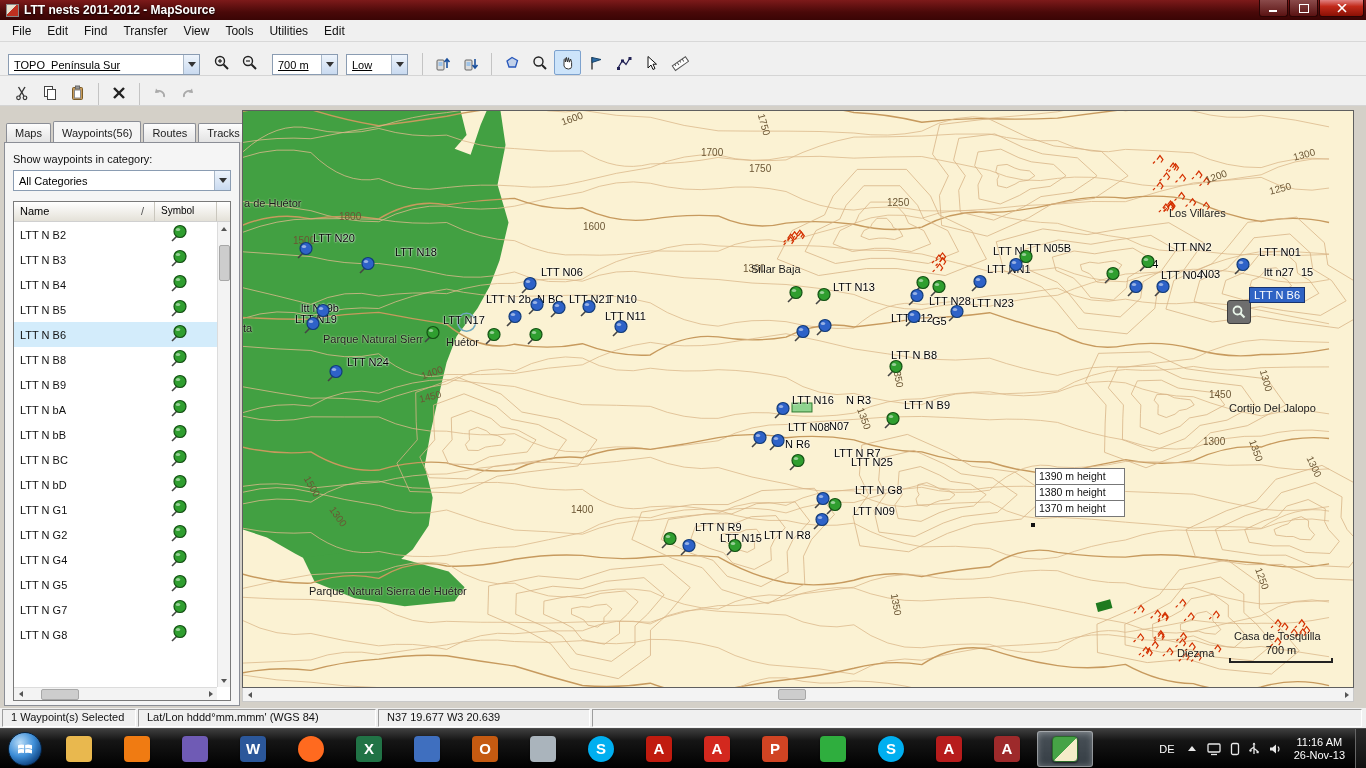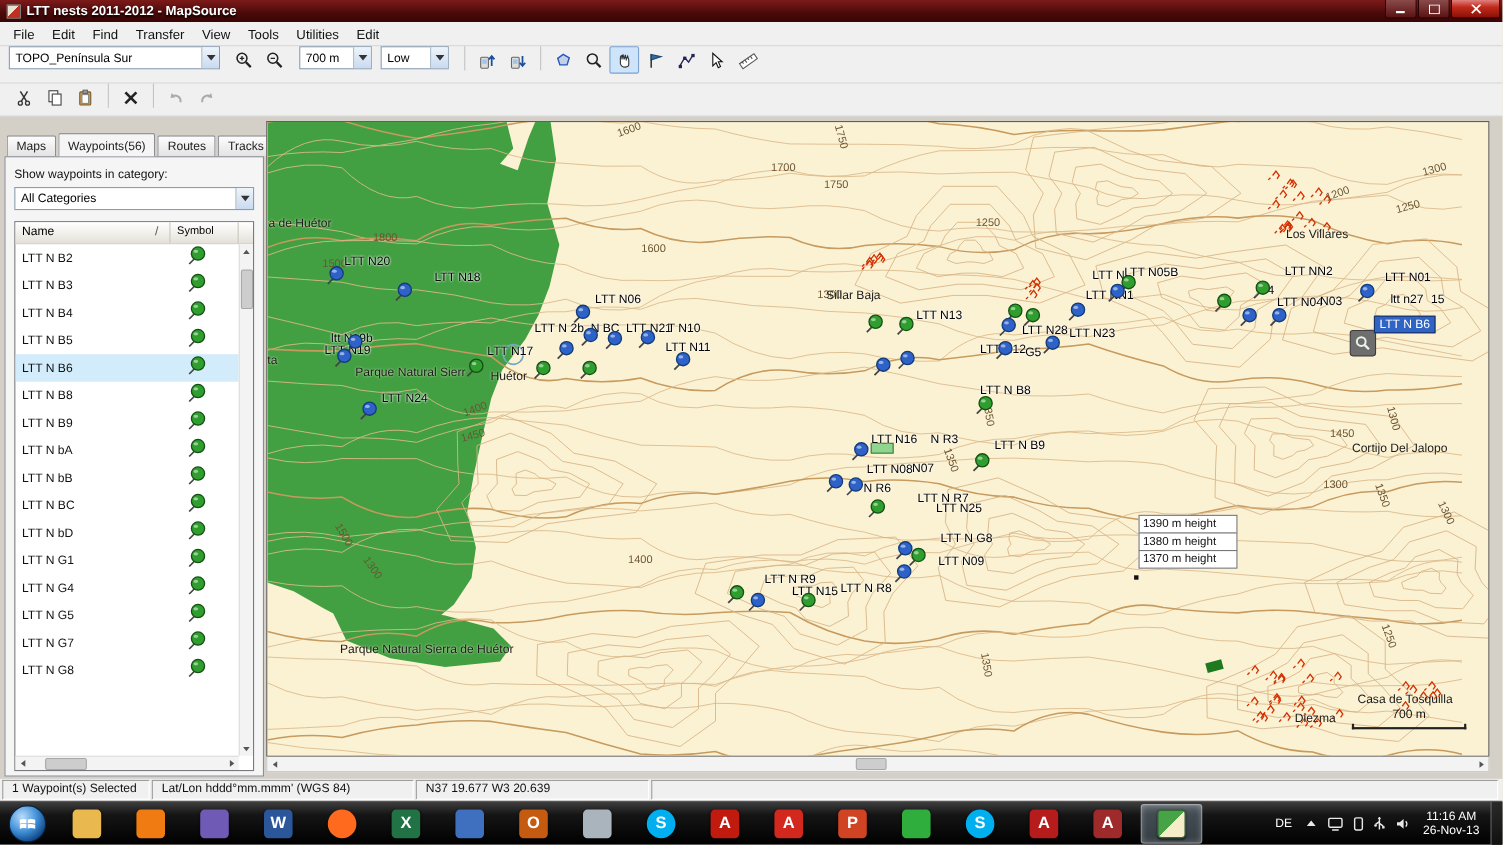--- a/index.html
+++ b/index.html
@@ -13,21 +13,21 @@
   .win-btns { display:flex; align-items:flex-start; height:20px; }
   .wbtn { height:17px; width:29px; border:1px solid #2a0404; border-top:none; border-radius:0 0 3px 3px; background:linear-gradient(#8a4a4a,#5a1212); display:flex; align-items:center; justify-content:center; margin-left:1px; }
   .wbtn.close { width:45px; background:linear-gradient(#e08080,#c22a1a 40%,#8a1005); }
   .wbtn svg { display:block; }
 
   
   .menubar { height:22px; background:#f0f0f0; border-bottom:1px solid #d8d8d8; display:flex; align-items:center; padding-left:4px; flex:0 0 22px; }
   .menu-item { padding:3px 8px; font-size:12px; color:#111; }
 
   
-  .toolbar { background:#f0f0f0; display:flex; align-items:flex-start; padding:0 8px; border-bottom:1px solid #d5d5d5; }
+  .toolbar { background:#f0f0f0; display:flex; align-items:flex-end; padding:0 8px; border-bottom:1px solid #d5d5d5;text-decoration:underline; }
   .tb1 { flex:0 0 34px; height:34px; }
   .tb2 { flex:0 0 30px; height:30px; }
   .combo { height:21px; background:#fff; border:1px solid #8a9cb2; display:flex; align-items:center; font-size:11px; margin-right:8px; }
   .combo-text { flex:1; padding:0 5px; white-space:nowrap; overflow:hidden; }
   .combo-btn { width:16px; height:100%; background:linear-gradient(#eef4fb,#c9daf0); border-left:1px solid #aab8c8; display:flex; align-items:center; justify-content:center; }
   .w190 { width:192px; } .w66 { width:66px; } .w62 { width:62px; } .w208 { width:100%; }
   .tbtn { width:27px; height:25px; display:flex; align-items:center; justify-content:center; border:1px solid transparent; border-radius:2px; margin-right:1px; }
   .tbtn.pressed { background:#cde4fa; border-color:#7da2ce; }
   .tsep { width:1px; height:22px; background:#c4c4c4; margin:0 6px; }
   .tri-down { width:0; height:0; border-left:4px solid transparent; border-right:4px solid transparent; border-top:5px solid #333; display:inline-block; }
@@ -389,20 +389,28 @@
               <div class="lrow">
                 <span class="lname">LTT N bD</span>
                 <span class="lsym"><svg width="20" height="20" viewBox="0 0 20 20">
                     <line x1="8" y1="12" x2="3" y2="17" stroke="#444" stroke-width="1.6"></line>
                     <circle cx="11" cy="7.5" r="6" fill="#2f9e2f" stroke="#145214" stroke-width="1.2"></circle>
                     <ellipse cx="9" cy="5.5" rx="2.2" ry="1.5" fill="rgba(255,255,255,.5)"></ellipse>
                   </svg></span>
               </div>
               <div class="lrow">
                 <span class="lname">LTT N G1</span>
+                <span class="lsym"><svg width="20" height="20" viewBox="0 0 20 20">
+                    <line x1="8" y1="12" x2="3" y2="17" stroke="#444" stroke-width="1.6"></line>
+                    <circle cx="11" cy="7.5" r="6" fill="#2f9e2f" stroke="#145214" stroke-width="1.2"></circle>
+                    <ellipse cx="9" cy="5.5" rx="2.2" ry="1.5" fill="rgba(255,255,255,.5)"></ellipse>
+                  </svg></span>
+              </div>
+              <div class="lrow">
+                <span class="lname">LTT N G2</span>
                 <span class="lsym"><svg width="20" height="20" viewBox="0 0 20 20">
                     <line x1="8" y1="12" x2="3" y2="17" stroke="#444" stroke-width="1.6"></line>
                     <circle cx="11" cy="7.5" r="6" fill="#2f9e2f" stroke="#145214" stroke-width="1.2"></circle>
                     <ellipse cx="9" cy="5.5" rx="2.2" ry="1.5" fill="rgba(255,255,255,.5)"></ellipse>
                   </svg></span>
               </div>
               <div class="lrow">
                 <span class="lname">LTT N G4</span>
                 <span class="lsym"><svg width="20" height="20" viewBox="0 0 20 20">
                     <line x1="8" y1="12" x2="3" y2="17" stroke="#444" stroke-width="1.6"></line>

